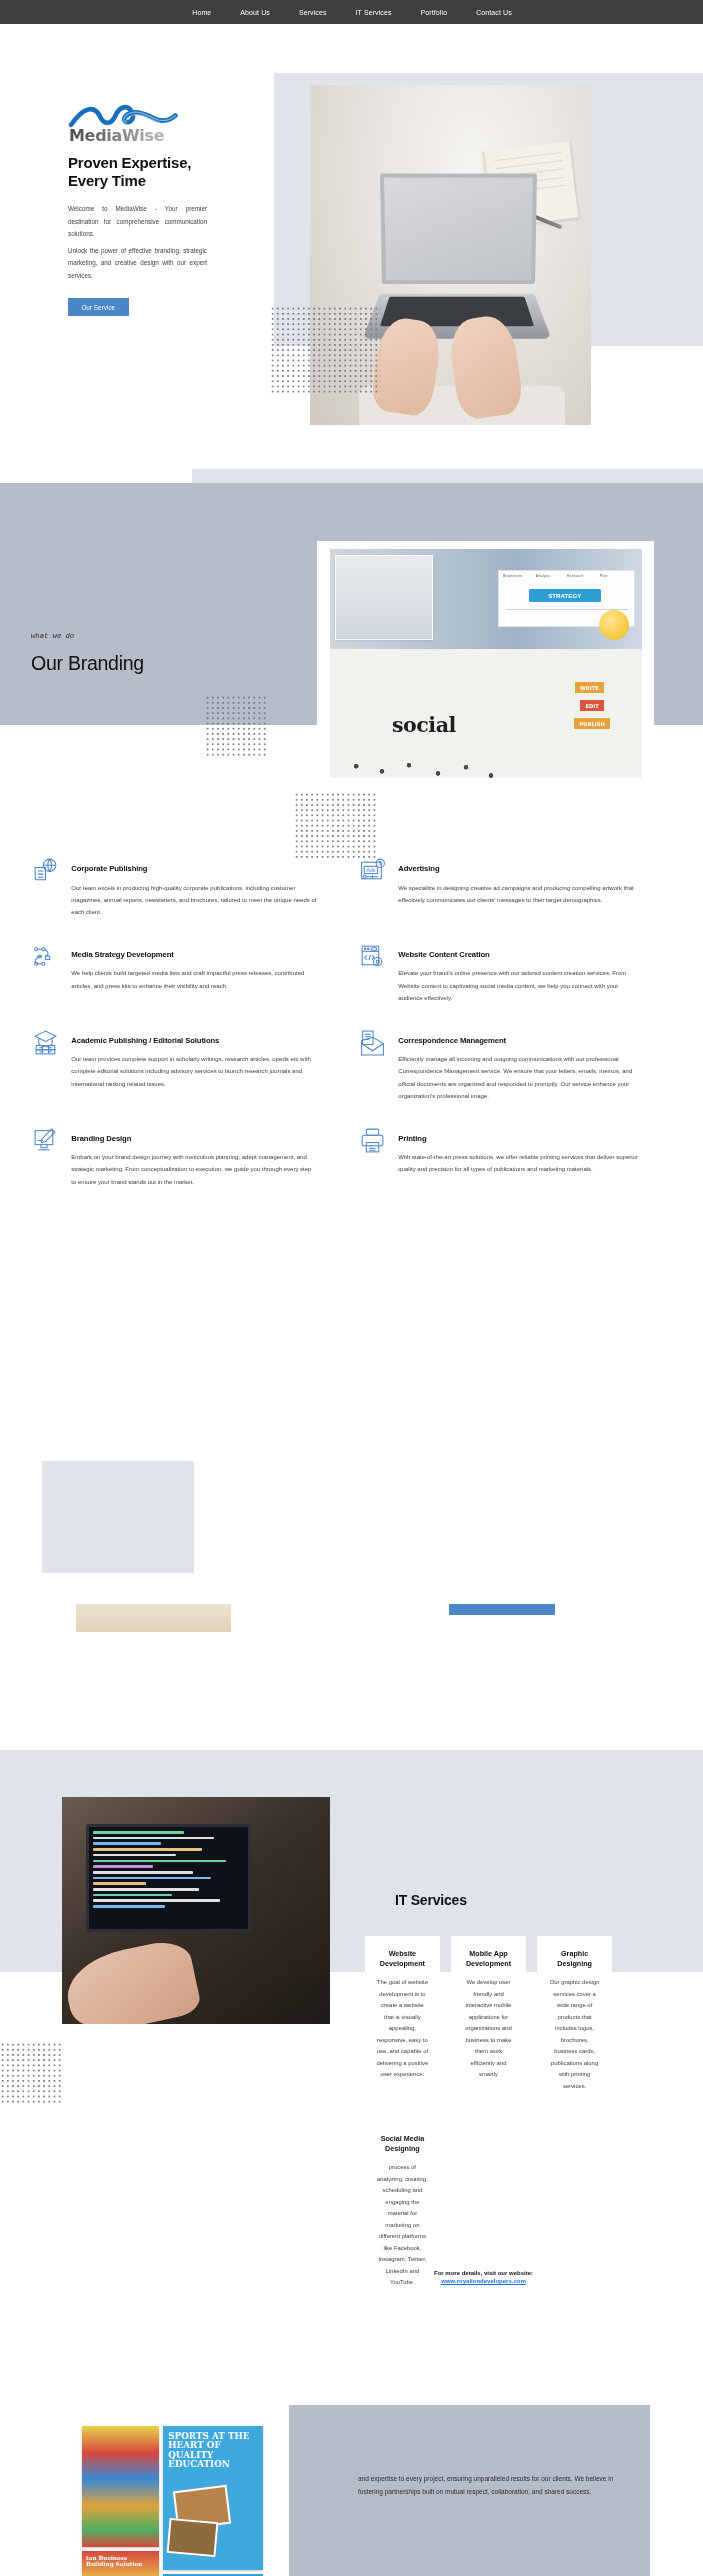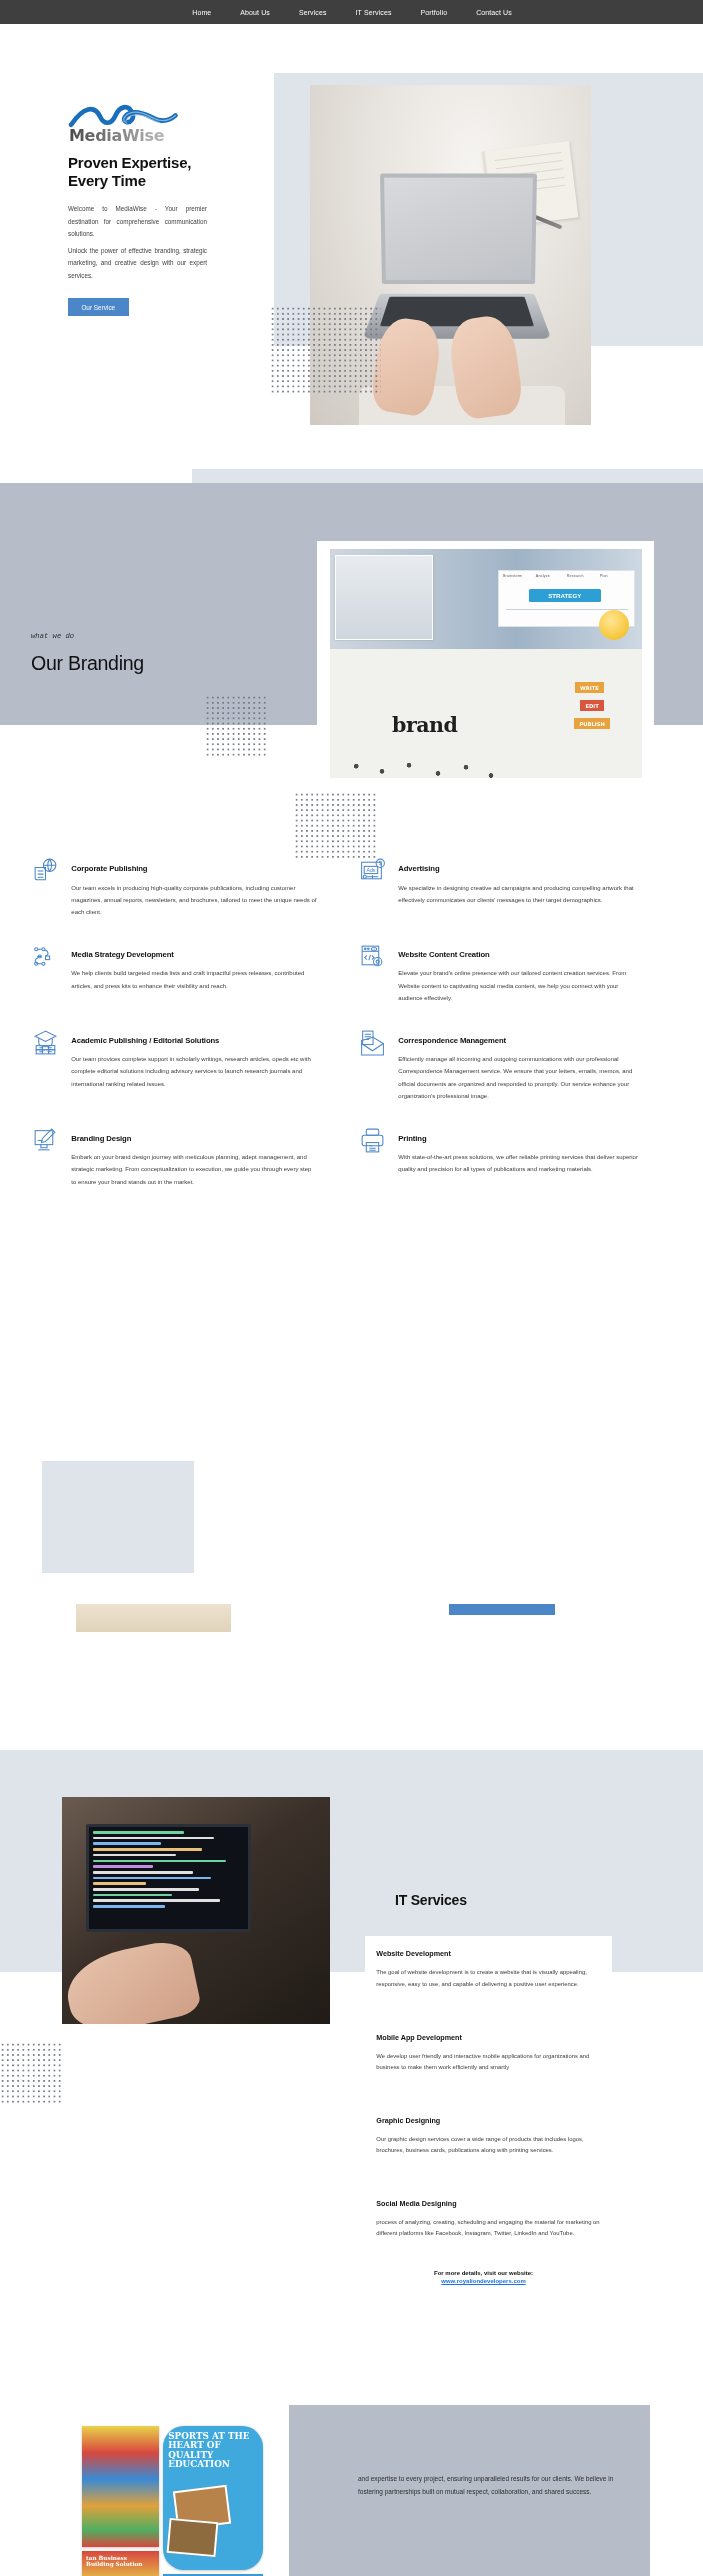--- a/index.html
+++ b/index.html
@@ -217,21 +217,21 @@
     position:absolute; left:5.2px; top:152px; width:129px; height:77px;
     background: linear-gradient(150deg,#e7c3ad,#cf9f85); border-radius:50% 30% 20% 40%;
     transform: rotate(-12deg);
   }
   .it-title {
     position:absolute; left:395px; top:162px;
     font-size:14px; font-weight:800; color:#111; letter-spacing:-0.2px;
   }
   .it-cards {
     position:absolute; left:365px; top:206px; width:247px;
-    display:grid; grid-template-columns: 1fr; column-gap:11.3px; row-gap:13.4px;
+    display:grid; grid-template-columns: 1fr 1fr 1fr; column-gap:11.3px; row-gap:13.4px;text-align:center;
   }
   .it-card { background:#fff; padding:13.4px 11.3px 15.5px 11.3px; }
   .it-card h4 { font-size:7.2px; font-weight:800; color:#111; line-height:1.35; margin-bottom:8.2px; }
   .it-card p { font-size:5.9px; line-height:1.95; color:#3c3c3c; }
   .it-visit {
     position:absolute; left:365px; top:540px; width:237px; text-align:center;
     font-size:6px; font-weight:800; color:#111;
   }
   .it-visit a { display:block; color:#1a73e8; text-decoration:underline; margin-top:2.1px; font-weight:800; }
   .it-dots-left { position:absolute; left:0; top:312px; width:61px; height:61px; }
@@ -309,21 +309,21 @@
         <span class="lbl" style="left:101px;">Plan</span>
         <div style="position:absolute;left:30px;top:18.5px;width:72px;height:13.4px;background:#2e9fd4;border-radius:1.5px;
                     color:#fff;font-size:6.2px;font-weight:700;display:flex;align-items:center;justify-content:center;">STRATEGY</div>
         <div style="position:absolute;left:7.2px;top:38px;width:122px;height:1.5px;background:#c9d2da;"></div>
       </div>
       <div class="sp-bulb"></div>
     </div>
     <div class="sp-brand-area">
       <div class="sp-stick"></div>
     </div>
-    <div class="sp-brand-word">brand</div>
+    <div class="sp-brand-word">social</div>
     <div class="sp-tag tag-write">WRITE</div>
     <div class="sp-tag tag-edit">EDIT</div>
     <div class="sp-tag tag-publish">PUBLISH</div>
   </div>
 
   <div class="svc-dots-a dots"></div>
   <div class="svc-dots-b dots"></div>
 
   <div class="svc-header">
     <div class="svc-eyebrow">what we do</div>
@@ -527,21 +527,21 @@
 </section>
 
 <section class="clients">
   <div class="cl-gray-bg"></div>
 
   <div class="cl-text-block">and expertise to every project, ensuring unparalleled results for our clients. We believe in fostering partnerships built on mutual respect, collaboration, and shared success.</div>
 
   <div class="collage">
     <div class="mag" style="left:0;top:0;width:77px;height:121px;background:
          linear-gradient(180deg,#e8d34a 0%,#d8483e 22%,#3a8ad4 44%,#e0a13a 66%,#4fae62 86%,#d8483e 100%);"></div>
-    <div class="mag" style="left:81px;top:0;width:100px;height:144px;background:#3fa9dd;border-radius:21px;">
+    <div class="mag" style="left:81px;top:0;width:100px;height:144px;background:#3fa9dd;">
       <div class="mag-title" style="left:5.2px;top:6.2px;font-size:8.8px;line-height:1.05;width:90px;">SPORTS AT THE HEART OF QUALITY EDUCATION</div>
       <div style="position:absolute;left:12.4px;top:62px;width:54px;height:39px;background:#b8834a;transform:rotate(-7deg);border:2.1px solid #fff;"></div>
       <div style="position:absolute;left:5.2px;top:94px;width:49px;height:35px;background:#8e6b3e;transform:rotate(5deg);border:2.1px solid #fff;"></div>
     </div>
     <div class="mag" style="left:0;top:125px;width:77px;height:98px;background:
          linear-gradient(180deg,#d8483e 0%,#e8d34a 35%,#3a8ad4 70%,#4fae62 100%);">
       <div class="mag-title" style="left:4.1px;top:4.1px;font-size:5.7px;width:70px;">tan Business Building Solution</div>
     </div>
     <div class="mag" style="left:81px;top:148px;width:100px;height:133px;background:#3a9ad8;">
       

